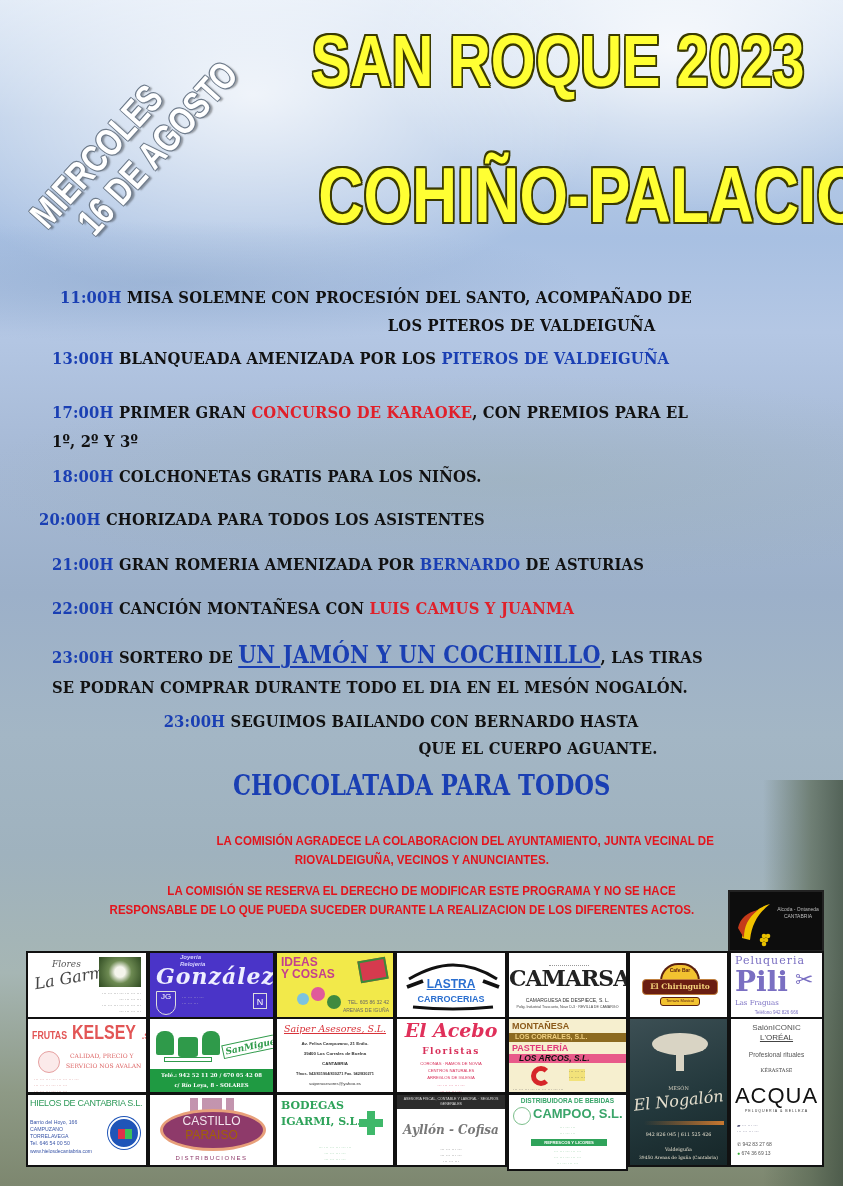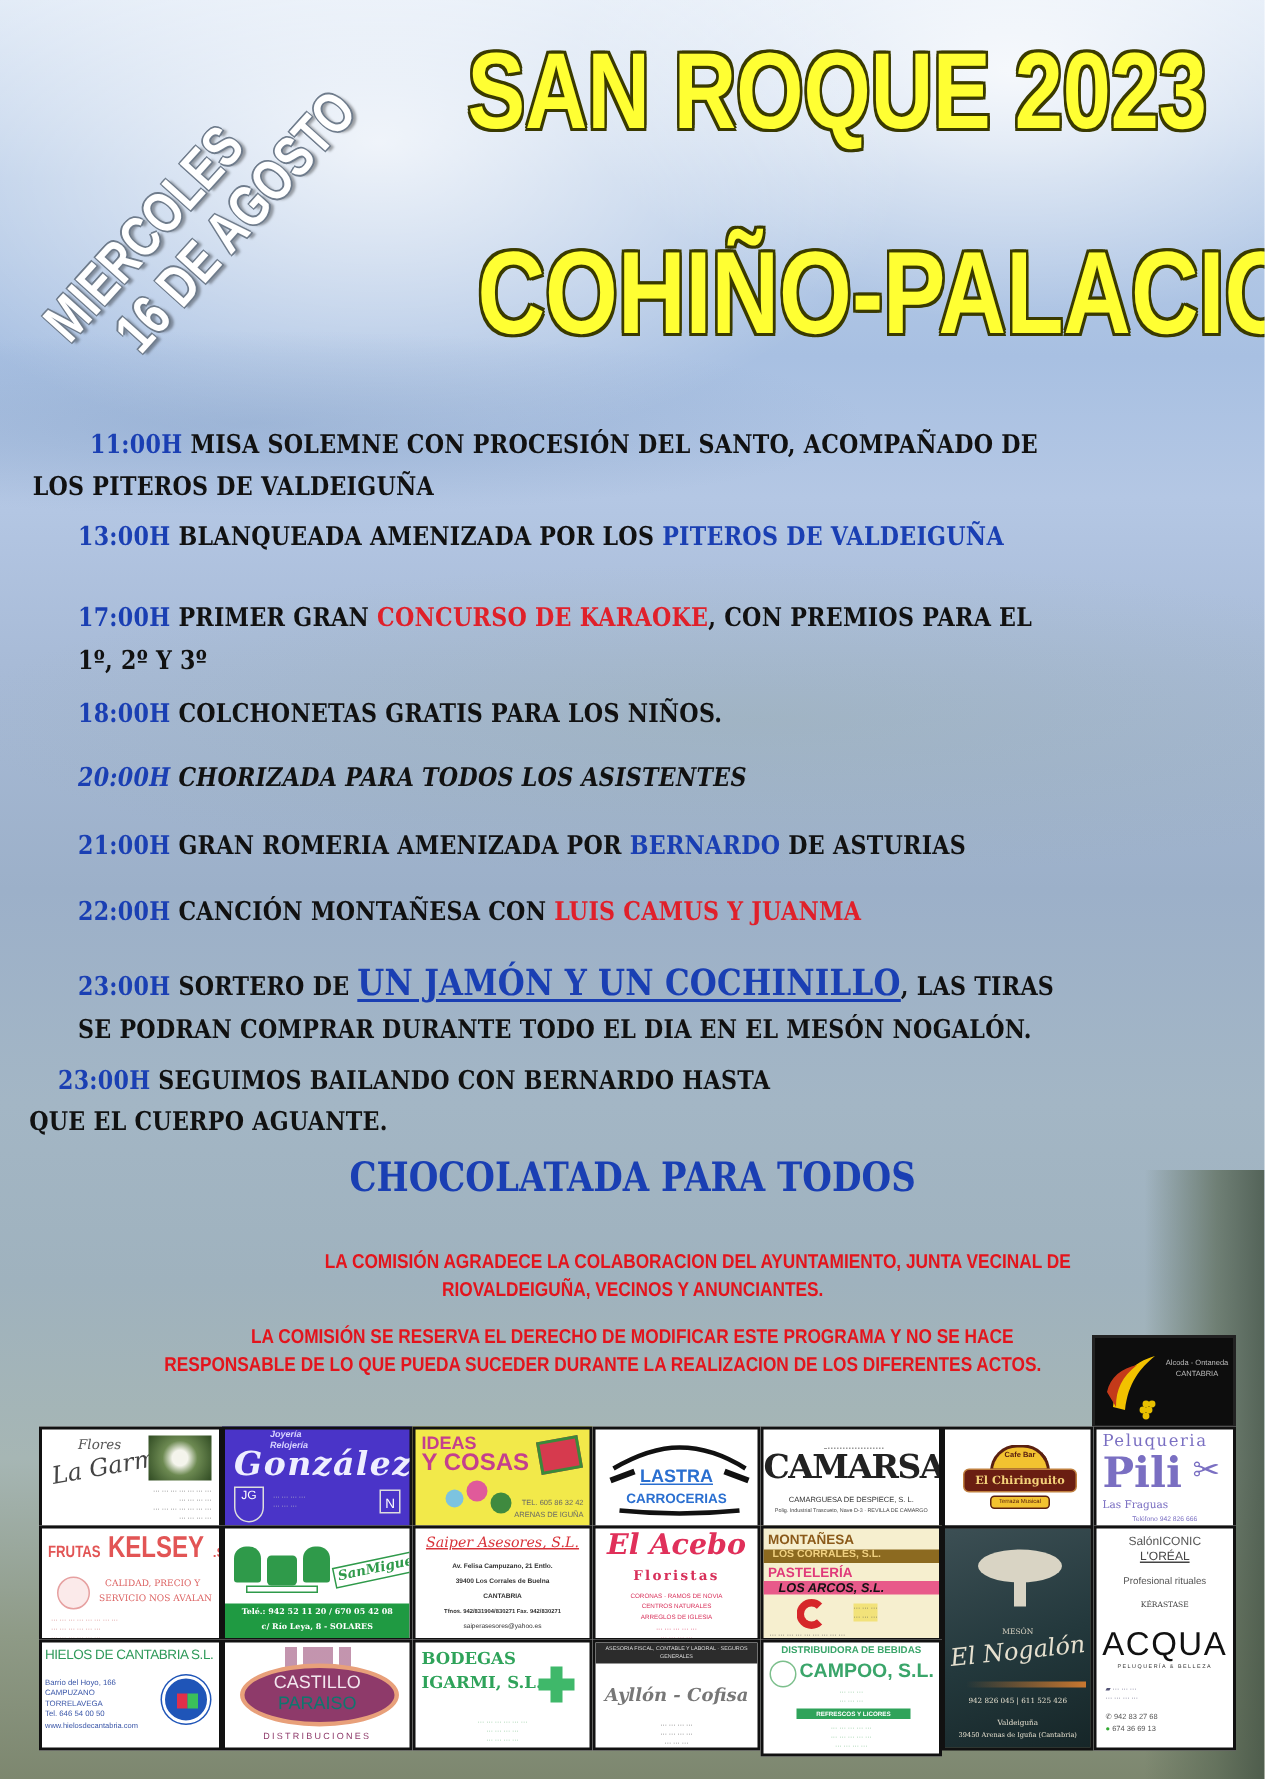--- a/index.html
+++ b/index.html
@@ -38,21 +38,21 @@
     color: #111;
     font-size: 17.2px;
     letter-spacing: 0.2px;
   }
   .line { position: absolute; white-space: nowrap; }
   .line .inner { display: inline-block; transform: scaleX(0.86); transform-origin: left center; }
   .time { color: #1a3fb3; }
   .blue { color: #1a3fb3; }
   .red { color: #e0202a; }
   .big-blue { color: #1a3fb3; font-size: 24px; text-decoration: underline; text-decoration-thickness: 2px; text-underline-offset: 3px; }
-  .center { text-align: left; left: 0; width: 677px; }
+  .center { text-align: right; left: 0; width: 677px; }
   .center .inner { transform-origin: center center; }
 
   .choco {
     position: absolute; top: 770px; left: 0; width: 843px; text-align: center;
     font-family: "DejaVu Serif", serif; font-weight: 700; color: #1a3fb3; font-size: 27px;
   }
   .choco span { display: inline-block; transform: scaleX(0.84); }
 
   .note {
     position: absolute; left: 0; width: 843px; text-align: center;
@@ -99,21 +99,21 @@
     <span class="inner"><span class="time">17:00H</span> <span>PRIMER GRAN</span> <span class="red">CONCURSO DE KARAOKE</span><span>, CON PREMIOS PARA EL</span></span>
   </div>
   <div class="line" style="top:431px;left:52px;">
     <span class="inner">1º, 2º Y 3º</span>
   </div>
 
   <div class="line" style="top:466px;left:52px;">
     <span class="inner"><span class="time">18:00H</span> <span>COLCHONETAS GRATIS PARA LOS NIÑOS.</span></span>
   </div>
 
-  <div class="line" style="top:509px;left:52px;font-style:italic;">
+  <div class="line" style="top:509px;left:39px;">
     <span class="inner"><span class="time">20:00H</span> <span>CHORIZADA PARA TODOS LOS ASISTENTES</span></span>
   </div>
 
   <div class="line" style="top:554px;left:52px;">
     <span class="inner"><span class="time">21:00H</span> <span>GRAN ROMERIA AMENIZADA POR</span> <span class="blue">BERNARDO</span> <span>DE ASTURIAS</span></span>
   </div>
 
   <div class="line" style="top:598px;left:52px;">
     <span class="inner"><span class="time">22:00H</span> <span>CANCIÓN MONTAÑESA CON</span> <span class="red">LUIS CAMUS Y JUANMA</span></span>
   </div>
@@ -165,21 +165,21 @@
   <div style="position:absolute;left:30px;top:1px;font-size:6px;font-style:italic;font-weight:700;color:#d8d4ff;">Joyería</div>
   <div style="position:absolute;left:30px;top:8px;font-size:6px;font-style:italic;font-weight:700;color:#d8d4ff;">Relojería</div>
   <div style="position:absolute;left:6px;top:10px;font-family:'DejaVu Serif',serif;font-style:italic;font-weight:700;font-size:22px;color:#eeeeff;letter-spacing:1px;">González</div>
   <div style="position:absolute;left:6px;top:38px;width:20px;height:24px;border:1px solid #ddd;border-radius:0 0 10px 10px;color:#fff;font-size:8px;text-align:center;">JG</div>
   <div class="tiny" style="position:absolute;left:32px;top:42px;color:#ccc;">··· ··· ··· ···<br>··· ··· ···</div>
   <div style="position:absolute;right:6px;top:40px;width:14px;height:16px;border:1px solid #ddd;color:#fff;font-size:9px;text-align:center;line-height:16px;">N</div>
 </div>
 
 <div class="ad" style="left:275px;top:951px;width:120px;height:68px;background:#f2e94a;">
   <div style="position:absolute;left:4px;top:2px;font-weight:700;font-size:12px;color:#c43f8e;">IDEAS</div>
-  <div style="position:absolute;left:4px;top:14px;font-weight:700;font-size:16px;color:#c43f8e;">Y COSAS</div>
+  <div style="position:absolute;left:4px;top:14px;font-weight:700;font-size:12px;color:#c43f8e;">Y COSAS</div>
   <div style="position:absolute;right:6px;top:6px;width:28px;height:22px;background:#d63a4e;border:2px solid #3a8a3a;transform:rotate(-10deg);"></div>
   <div style="position:absolute;left:20px;top:32px;width:48px;height:30px;">
     <div style="position:absolute;left:0;top:8px;width:12px;height:12px;border-radius:50%;background:#7cc3e0;"></div>
     <div style="position:absolute;left:14px;top:2px;width:14px;height:14px;border-radius:50%;background:#e05a9a;"></div>
     <div style="position:absolute;left:30px;top:10px;width:14px;height:14px;border-radius:50%;background:#3f8a3f;"></div>
   </div>
   <div style="position:absolute;right:4px;top:46px;font-size:5px;color:#666;">TEL. 605 86 32 42</div>
   <div style="position:absolute;right:4px;top:54px;font-size:5px;color:#666;">ARENAS DE IGUÑA</div>
 </div>
 
@@ -308,21 +308,21 @@
   <div style="position:absolute;right:6px;top:22px;width:32px;height:32px;border-radius:50%;background:#1f55b8;border:2px solid #fff;box-shadow:0 0 0 1px #1f55b8;">
     <div style="position:absolute;left:8px;top:10px;width:7px;height:10px;background:#e0304a;"></div>
     <div style="position:absolute;left:15px;top:10px;width:7px;height:10px;background:#3bbf5a;"></div>
   </div>
 </div>
 
 <div class="ad" style="left:148px;top:1093px;width:127px;height:74px;">
   <div style="position:absolute;left:40px;top:3px;width:44px;height:16px;background:linear-gradient(90deg,#b47a9a 0 8px,transparent 8px 12px,#b47a9a 12px 32px,transparent 32px 36px,#b47a9a 36px);opacity:0.8;"></div>
   <div style="position:absolute;left:10px;top:14px;width:106px;height:42px;border-radius:50%;background:#8e3a6a;border:3px solid #e8a07a;"></div>
   <div style="position:absolute;left:0;width:100%;top:19px;text-align:center;font-size:12px;color:#f2e6ee;">CASTILLO</div>
-  <div style="position:absolute;left:0;width:100%;top:33px;text-align:center;font-size:12px;color:#0f766e;">PARAISO</div>
+  <div style="position:absolute;left:0;width:100%;top:33px;text-align:center;font-size:12px;color:#a16207;">PARAISO</div>
   <div style="position:absolute;left:0;width:100%;top:60px;text-align:center;font-size:6px;color:#8e3a6a;letter-spacing:1.5px;">DISTRIBUCIONES</div>
 </div>
 
 <div class="ad" style="left:275px;top:1093px;width:120px;height:74px;">
   <div style="position:absolute;left:4px;top:4px;font-family:'DejaVu Serif',serif;font-weight:700;font-size:11px;color:#2fa35a;">BODEGAS</div>
   <div style="position:absolute;left:4px;top:20px;font-family:'DejaVu Serif',serif;font-weight:700;font-size:11px;color:#2fa35a;">IGARMI, S.L.</div>
   <div style="position:absolute;right:10px;top:16px;width:24px;height:24px;">
     <div style="position:absolute;left:8px;top:0;width:8px;height:24px;background:#3fb86a;"></div>
     <div style="position:absolute;left:0;top:8px;width:24px;height:8px;background:#3fb86a;"></div>
   </div>

